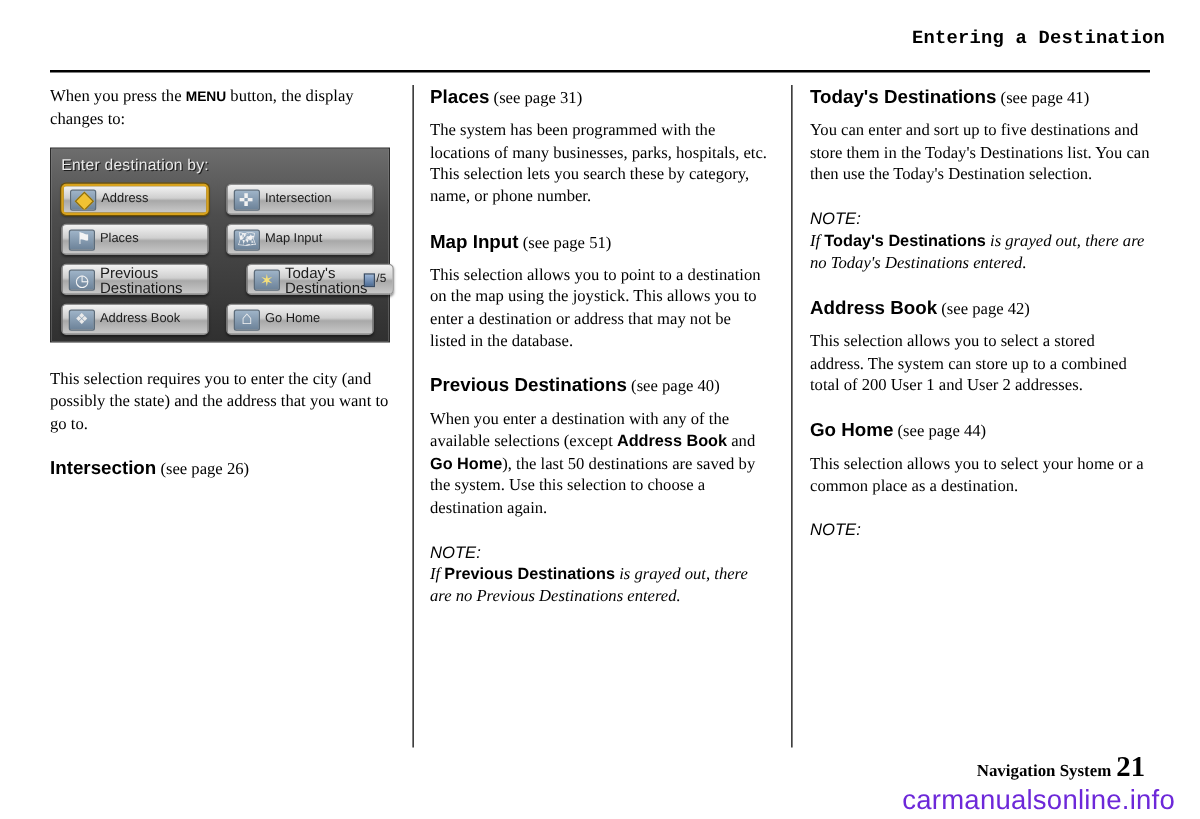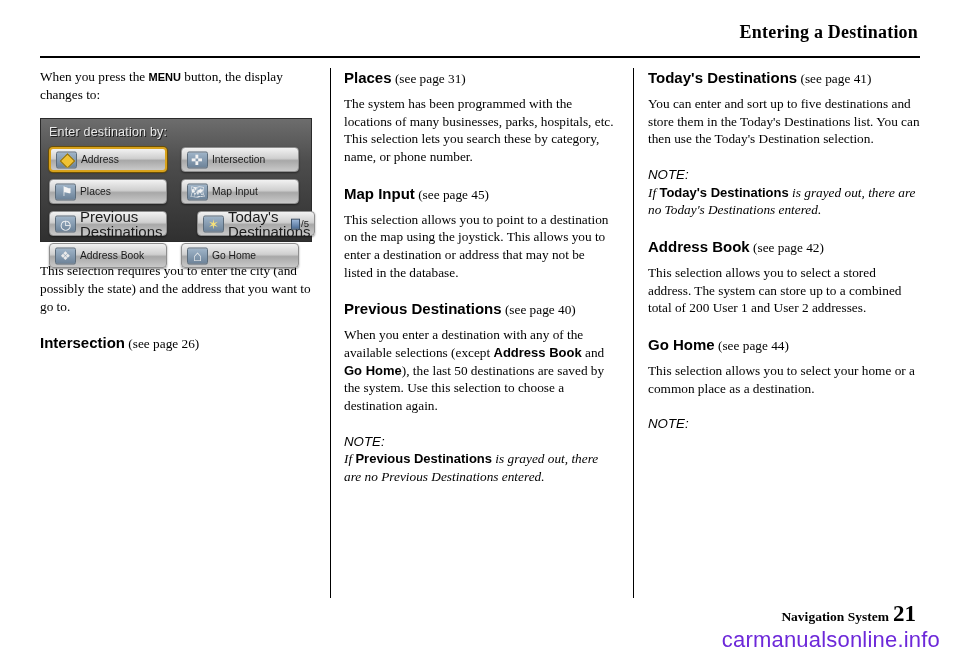--- a/index.html
+++ b/index.html
@@ -15,25 +15,25 @@
     overflow: hidden;
     position: relative;
   }
   .page {
     position: absolute;
     left: 0; top: 0;
     width: 960px; height: 655px;
   }
   .header-title {
     position: absolute;
-    right: 42px;
+    right: 28px;
     top: 22px;
-    font-family: Liberation Serif, serif;
-    font-weight: bold;
-    font-size: 18px;
+    font-family: Liberation Mono, monospace;
+    font-weight: bold;
+    font-size: 15px;
     letter-spacing: 0.2px;
   }
   .header-rule {
     position: absolute;
     left: 40px;
     right: 40px;
     top: 56px;
     height: 2px;
     background: #000;
   }
@@ -86,21 +86,21 @@
     font-family: "Liberation Sans", sans-serif;
     font-weight: bold;
     font-size: 13px;
   }
   .spacer-sm { height: 7px; }
 
   
   .navshot {
     position: relative;
     width: 272px;
-    height: 124px;
+    height: 156px;
     margin: 15px 0 13px 0;
     background: linear-gradient(#6d6d6d, #4d4d4d 35%, #3b3b3b 75%, #303030);
     border: 1px solid #2b2b2b;
     box-sizing: border-box;
     font-family: "Liberation Sans", sans-serif;
     text-decoration: underline;
   }
   .navshot-title {
     position: absolute;
     left: 8px;
@@ -130,21 +130,21 @@
     right: 3px;
     top: 50%;
     transform: translateY(-50%);
     font-size: 10.3px;
     color: #1b1b1b;
     line-height: 1.05;
     text-align: left;
   }
   .btn .lbl.two {
     line-height: 1.0;
-    font-size: 15px;
+    font-size: 12px;
   }
   .btn .ic {
     position: absolute;
     left: 5px;
     top: 50%;
     transform: translateY(-50%);
     width: 21px;
     height: 17px;
     border-radius: 2px;
     background: linear-gradient(#9fb4c8, #6d8399);
@@ -319,21 +319,21 @@
       <p class="para tight"><span class="head-term">Intersection</span> <span>(see page 26)</span></p>
       <div class="spacer-sm"></div>
     </div>
 
     <div class="col col2">
       <p class="para tight"><span class="head-term">Places</span> <span>(see page 31)</span></p>
       <div class="spacer-sm"></div>
       <p class="para">The system has been programmed with the locations of many businesses, parks, hospitals, etc. This selection lets you search these by category, name, or phone number.</p>
 
       <div class="spacer-sm"></div>
-      <p class="para tight"><span class="head-term">Map Input</span> <span>(see page 45)</span></p>
+      <p class="para tight"><span class="head-term">Map Input</span> <span>(see page 51)</span></p>
       <div class="spacer-sm"></div>
       <p class="para">This selection allows you to point to a destination on the map using the joystick. This allows you to enter a destination or address that may not be listed in the database.</p>
 
       <div class="spacer-sm"></div>
       <p class="para tight"><span class="head-term">Previous Destinations</span> <span>(see page 40)</span></p>
       <div class="spacer-sm"></div>
       <p class="para"><span>When you enter a destination with any of the available selections (except </span><span class="inline-sans">Address Book</span><span> and </span><span class="inline-sans">Go Home</span><span>), the last 50 destinations are saved by the system. Use this selection to choose a destination again.</span></p>
 
       <div class="spacer-sm"></div>
       <p class="tight note-label">NOTE:</p>

